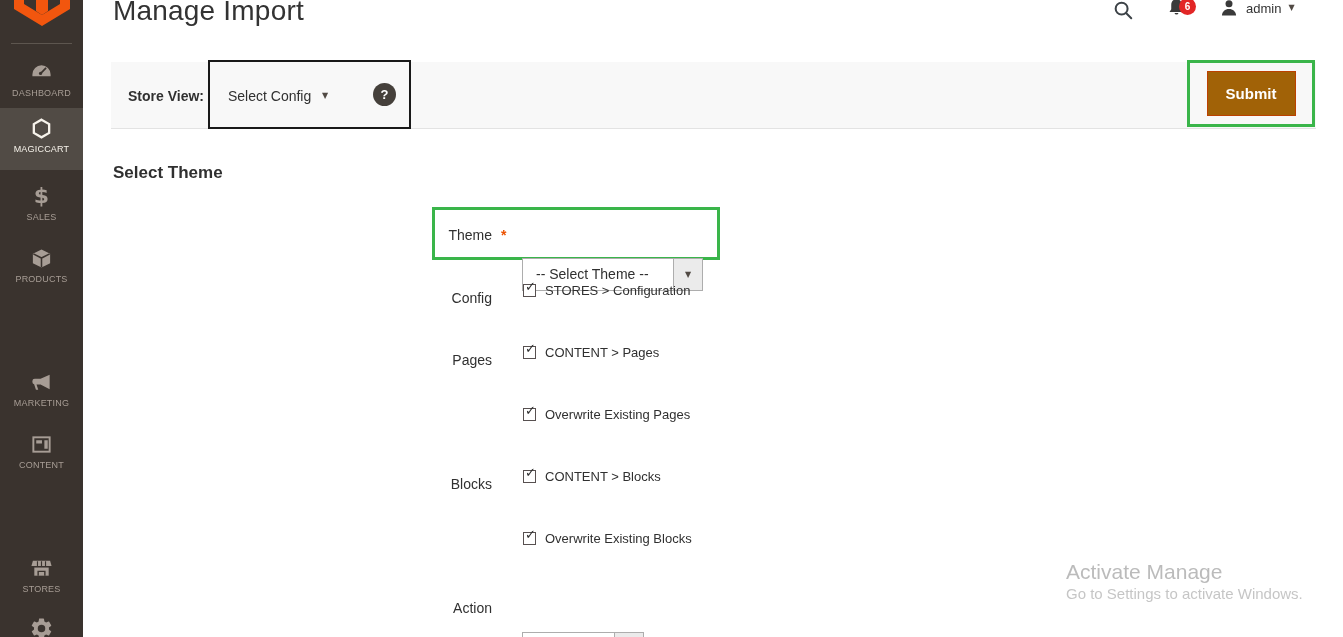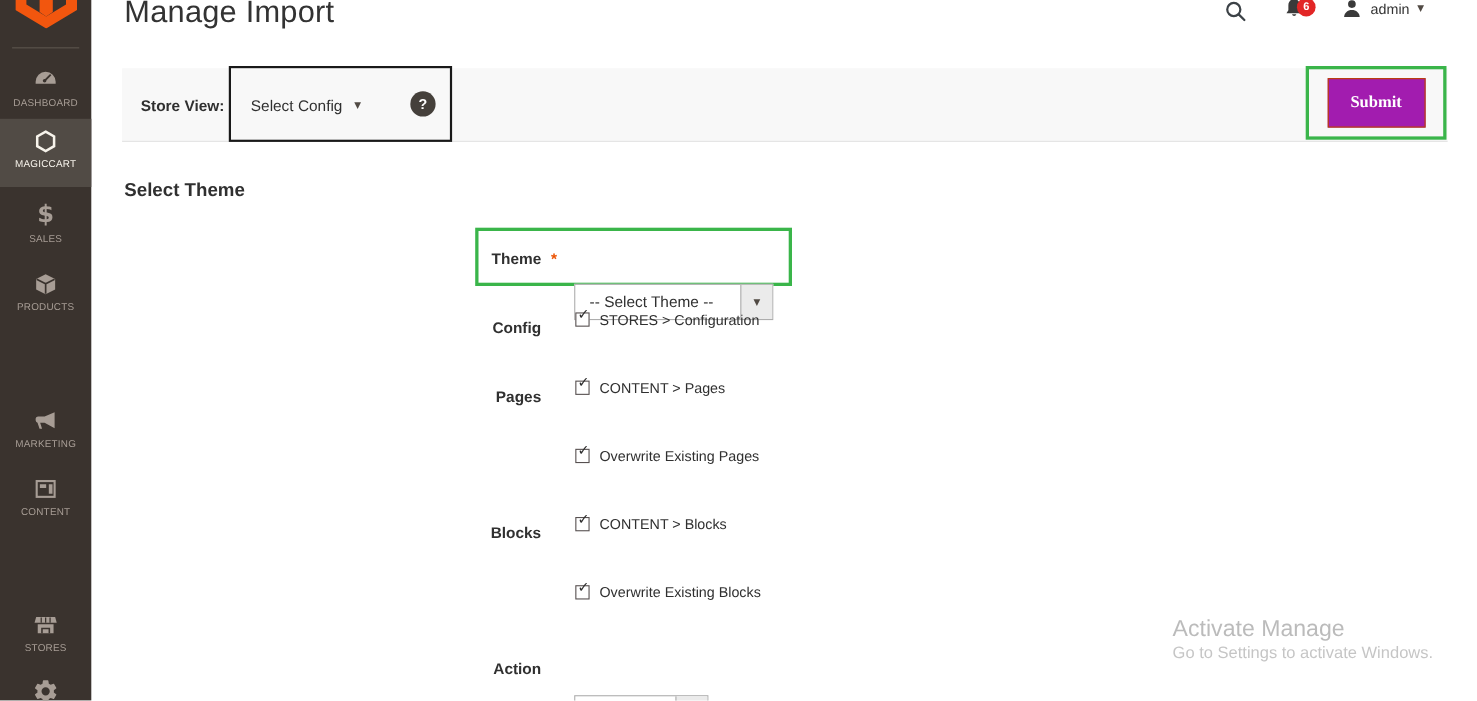--- a/index.html
+++ b/index.html
@@ -36,26 +36,26 @@
   .sv-label { position:absolute; left:17px; top:26px; font-size:14px; font-weight:700; color:#303030; }
   .black-box { position:absolute; left:97px; top:-2px; width:203px; height:69px; border:2px solid #191919; }
   .sv-value { position:absolute; left:18px; top:26px; font-size:14px; color:#303030; cursor:pointer; }
   .sv-caret { position:absolute; left:112px; top:30px; }
   .help-btn { position:absolute; left:163px; top:21px; width:23px; height:23px; border-radius:50%;
               background:#45403b; color:#fff; font-size:13px; font-weight:bold; display:flex;
               align-items:center; justify-content:center; cursor:pointer; }
   .green-box { border:3px solid #3ab54a; }
   .submit-anno { position:absolute; left:1076px; top:-2px; width:128px; height:67px;
                  display:flex; align-items:center; justify-content:center; }
-  .submit-btn { width:89px; height:45px; background:#a21caf; border:1px solid #bc4100; color:#fff;
-                font-size:15px; font-weight:700; font-family:Liberation Serif, serif; cursor:pointer; }
+  .submit-btn { width:89px; height:45px; background:#a16207; border:1px solid #bc4100; color:#fff;
+                font-size:15px; font-weight:700; font-family:Liberation Sans, sans-serif; cursor:pointer; }
 
   
   .section-title { position:absolute; left:113px; top:163px; font-size:17px; font-weight:700; color:#303030; }
-  .flabel { position:absolute; left:300px; width:192px; text-align:right; font-size:14px; font-weight:700;
+  .flabel { position:absolute; left:300px; width:192px; text-align:right; font-size:14px; font-weight:400;
             color:#303030; }
   .req { position:absolute; left:501px; font-size:14px; font-weight:700; color:#eb5202; }
   .theme-anno { position:absolute; left:432px; top:207px; width:288px; height:53px; }
   .select { position:absolute; height:33px; background:#fff; border:1px solid #adadad; display:flex;
             cursor:pointer;margin-top:40px; }
   .select .val { padding:0 13px; line-height:31px; font-size:14px; color:#303030; white-space:nowrap; }
   .select .arrow { width:29px; margin-left:auto; border-left:1px solid #adadad; background:#ebebeb;
                    display:flex; align-items:center; justify-content:center; }
   .cbrow { position:absolute; left:523px; display:flex; align-items:flex-start; gap:9px; cursor:pointer; }
   .checkbox { width:13px; height:13px; margin-top:1px; border:1px solid #575050; background:#fff;

